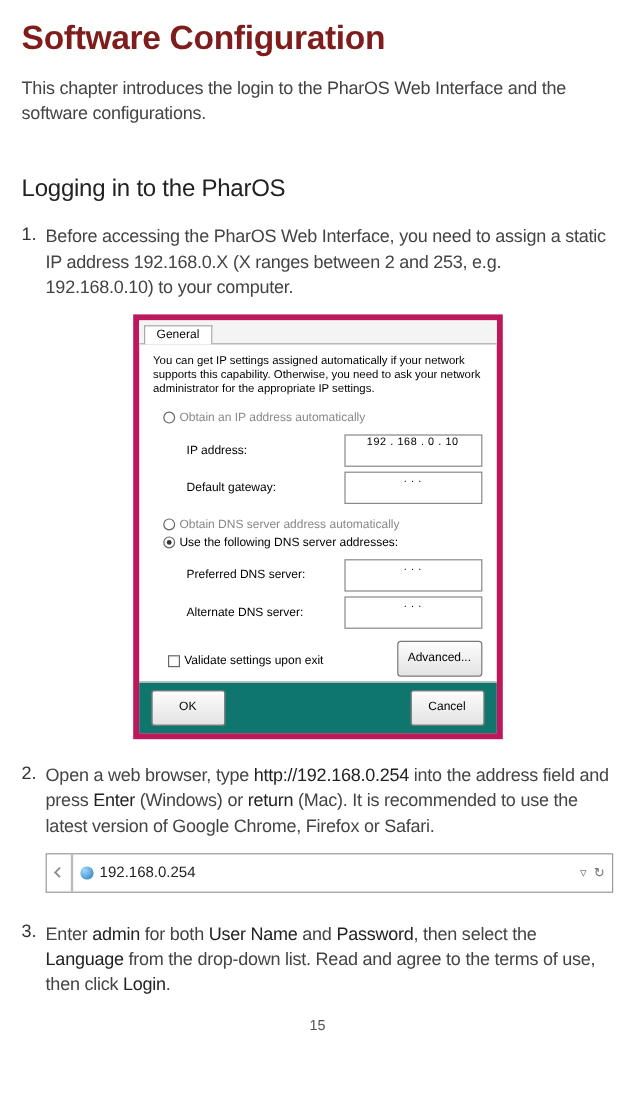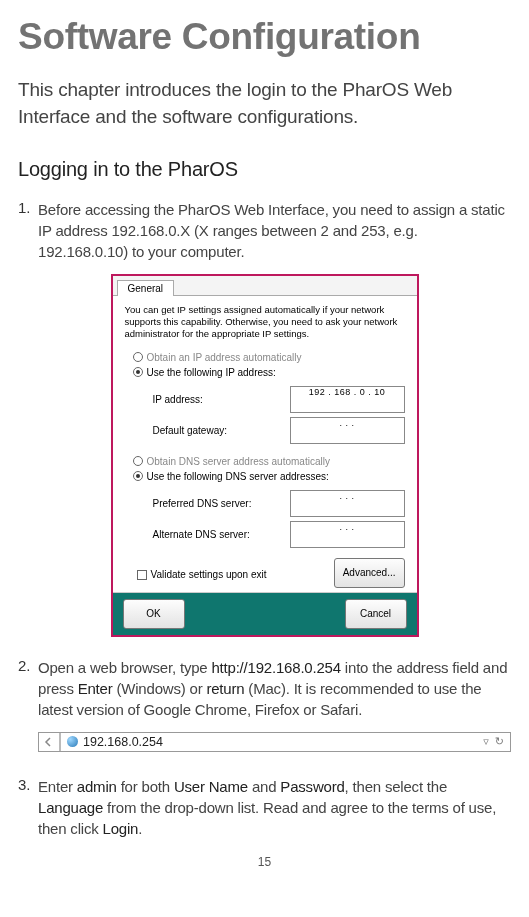--- a/index.html
+++ b/index.html
@@ -5,31 +5,31 @@
   * { box-sizing: border-box; }
   body {
     margin: 0;
     padding: 16px 18px;
     font-family: Arial, Helvetica, sans-serif;
     color: #333;
     width: 529px;
     background: #fff;
   }
   h1 {
-    font-size: 37px;
+    font-size: 28px;
     font-weight: bold;
     margin: 0 0 14px 0;
-    color: #737373;
+    color: #7f1d1d;
     letter-spacing: -0.3px;
   }
   .intro {
-    font-size: 19px;
+    font-size: 15px;
     line-height: 1.4;
     color: #444;
-    margin-bottom: 28px;
+    margin-bottom: 41px;
     letter-spacing: -0.2px;
   }
   h2 {
     font-size: 20px;
     font-weight: normal;
     margin: 0 0 18px 0;
     color: #222;
     letter-spacing: -0.2px;
   }
   ol.steps {
@@ -54,21 +54,21 @@
     letter-spacing: -0.2px;
   }
   .step-body .bold { color: #222; font-weight: 500; }
   .dialog-wrap {
     display: flex;
     justify-content: center;
     margin: 10px 0 20px 0;
   }
   .dialog {
     width: 308px;
-    border: 2px solid #be185d;
+    border: 5px solid #be185d;
     background: #fff;
     font-family: Tahoma, Arial, sans-serif;
     font-size: 10px;
     color: #000;
   }
   .tabs {
     display: flex;
     border-bottom: 1px solid #aaa;
     padding: 3px 4px 0 4px;
     background: #f4f4f4;
@@ -173,21 +173,21 @@
     justify-content: center;
     cursor: default;
   }
   .addrbar-wrap {
     margin: 6px 0 24px 20px;
   }
   .addrbar {
     display: flex;
     align-items: center;
     border: 1px solid #999;
-    height: 20px;
+    height: 33px;
     background: #fff;
     font-size: 12px;
   }
   .back-btn {
     width: 22px;
     height: 100%;
     display: flex;
     align-items: center;
     justify-content: center;
     border-right: 2px solid #bbb;
@@ -242,24 +242,20 @@
       <div class="tabs">
         <div class="tab">General</div>
       </div>
       <div class="dialog-body">
         <div class="hint">You can get IP settings assigned automatically if your network supports this capability. Otherwise, you need to ask your network administrator for the appropriate IP settings.</div>
 
         <div class="group">
           <div class="radio-row disabled">
             <span class="radio"></span>
             <span>Obtain an IP address automatically</span>
-          </div>
-          <div class="radio-row">
-            <span class="radio on"></span>
-            <span>Use the following IP address:</span>
           </div>
           <div class="field-rows">
             <div class="field-row">
               <span class="field-label">IP address:</span>
               <span class="ip-input">192 . 168 .  0  .  10</span>
             </div>
             <div class="field-row">
               <span class="field-label">Default gateway:</span>
               <span class="ip-input">.        .        .</span>
             </div>

